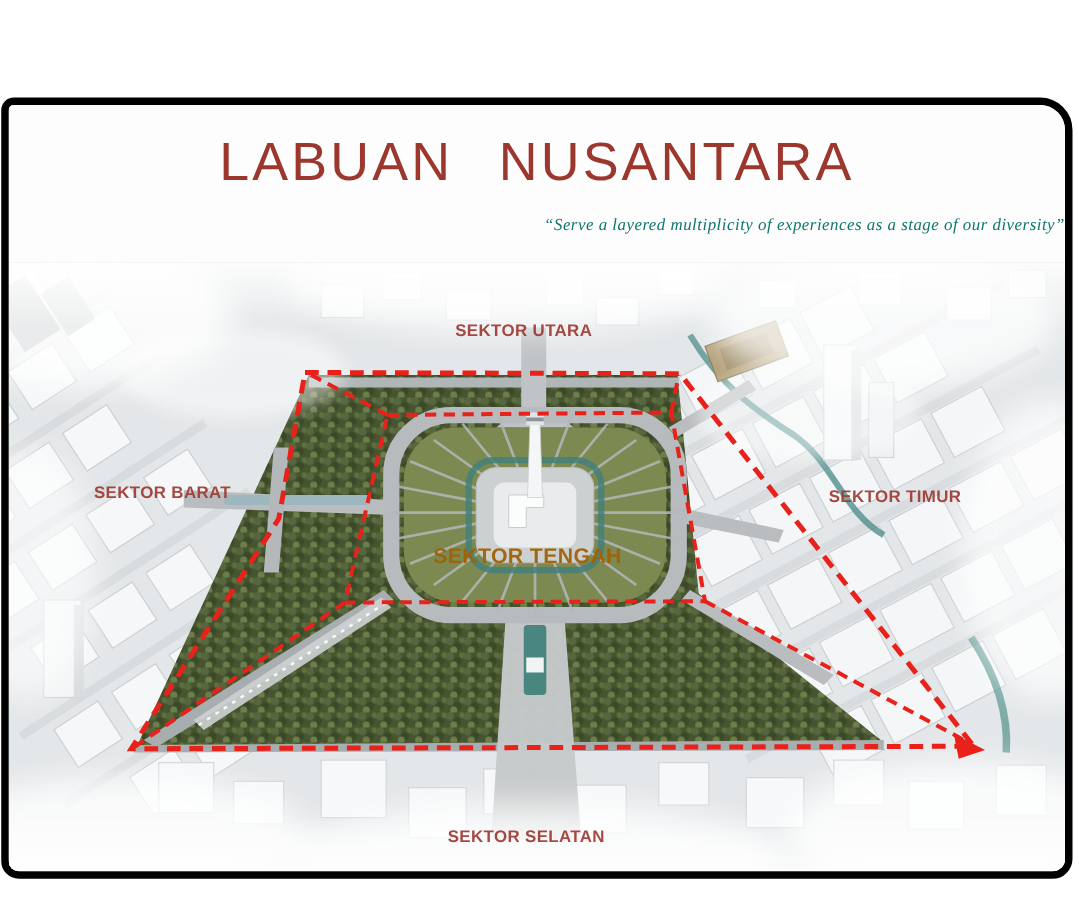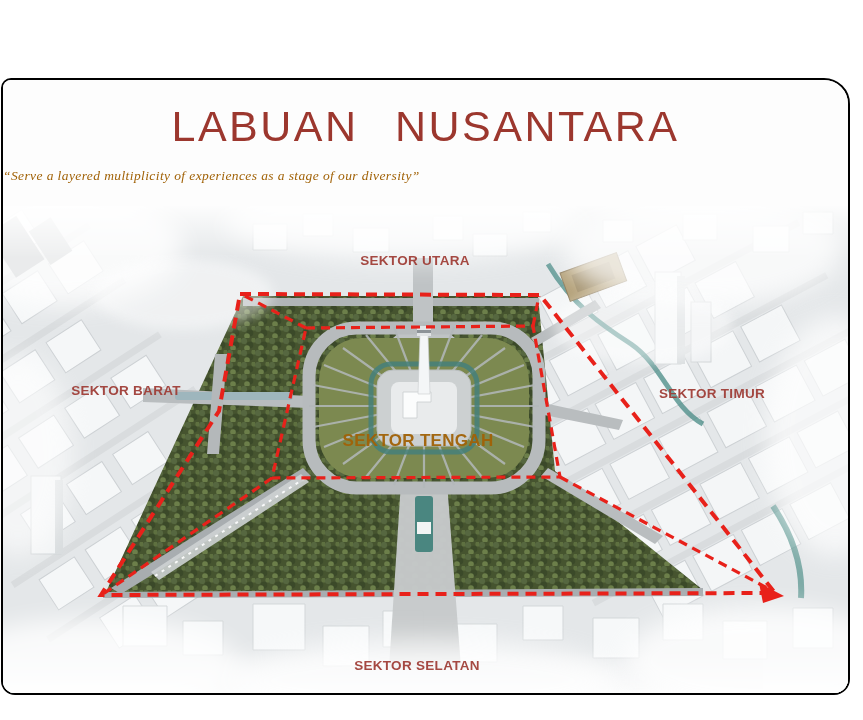--- a/index.html
+++ b/index.html
@@ -8,28 +8,28 @@
 
   
   .header{position:absolute;left:0;top:0;width:100%;height:78px;background:#ffffff;}
   .header-title{position:absolute;left:0;top:14px;width:100%;text-align:center;
     transform:translateX(-14px);
     font-size:24px;font-weight:700;color:#111;letter-spacing:.5px;}
   .logo{position:absolute;right:12px;top:13px;width:46px;height:47px;}
 
   
   .frame{position:absolute;left:1px;top:78px;width:845px;height:613px;
-    border:2px solid #000000;border-radius:10px 26px 16px 14px;background:#fdfdfd;overflow:hidden;}
+    border:6px solid #000000;border-radius:10px 26px 16px 14px;background:#fdfdfd;overflow:hidden;}
 
   .title-block{position:absolute;left:0;top:0;width:100%;height:126px;background:#fdfdfd;}
   .slide-title{position:absolute;left:0;top:22px;width:100%;text-align:center;
     font-size:43px;font-weight:400;color:#9c372e;letter-spacing:2.5px;word-spacing:22px;}
-  .slide-subtitle{position:absolute;left:0;top:88px;width:100%;text-align:left;
+  .slide-subtitle{position:absolute;left:0;top:88px;width:100%;text-align:right;
     font-family:"Liberation Serif",serif;font-style:italic;
-    font-size:13.5px;color:#a16207;letter-spacing:.4px;}
+    font-size:13.5px;color:#0f766e;letter-spacing:.4px;}
 
   
   .photo{position:absolute;left:0;top:126px;width:845px;height:487px;background:#e7e9eb;overflow:hidden;}
   .photo svg{display:block;}
 
   .sector-label{position:absolute;transform:translate(-50%,-50%);
     font-weight:700;font-size:13.5px;color:#9e3a33;letter-spacing:.3px;opacity:.92;white-space:nowrap;}
   .sector-label.tengah{color:#a16207;font-size:17px;opacity:.95;}
 </style>
 </head>

